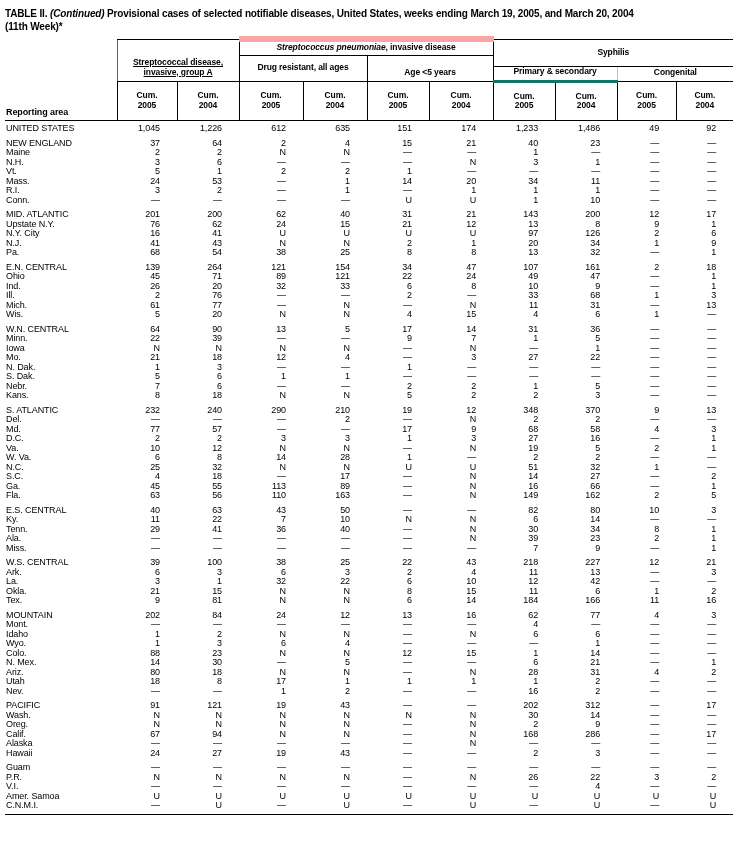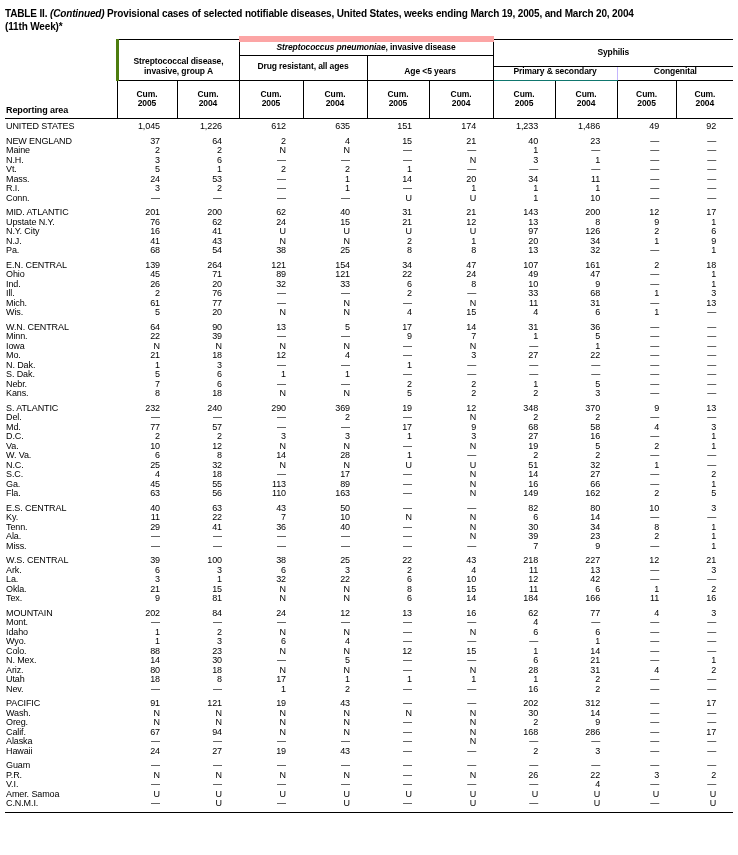--- a/index.html
+++ b/index.html
@@ -9,27 +9,27 @@
     width: 738px; height: 855px; background: #fff;
     padding: 7px 5px 0 5px; overflow: hidden;
   }
   .title { font-size: 10px; font-weight: bold; line-height: 1.3; letter-spacing: -0.15px; }
   .title .cont { font-style: italic; }
   table { border-collapse: collapse; table-layout: fixed; width: 728px; margin-top: 3px; }
   th, td { padding: 0; margin: 0; }
   thead th { font-size: 8.5px; font-weight: bold; text-align: center; line-height: 1.15; letter-spacing: -0.1px; }
   tr.h1 { height: 15px; } tr.h2 { height: 11px; } tr.h3 { height: 13px; } tr.h4 { height: 23px; }
   th.reporting { text-align: left; vertical-align: bottom; padding: 0 0 3px 1px; font-size: 9px; border-bottom: 1.5px solid #000; }
-  th.groupA   { vertical-align: bottom; padding: 1px 8px 3px 8px; border-left: 3px solid #4d7c0f; border-top: 1px solid #000; border-bottom: 1px solid #000; }
+  th.groupA   { vertical-align: bottom; padding: 1px 8px 3px 8px; border-left: 1px solid #4d7c0f; border-top: 1px solid #000; border-bottom: 1px solid #000; text-decoration: underline; }
   th.pneumo   { border-left: 1px solid #000; border-top: 6px solid #fca5a5; border-bottom: 1px solid #000; padding: 1px 0 2px 0; }
   th.pneumo .species { font-style: italic; }
   th.syphilis { border-left: 1px solid #000; border-top: 1px solid #000; border-bottom: 1px solid #000; vertical-align: middle; }
   th.drugres  { border-left: 1px solid #000; border-bottom: 1px solid #000; vertical-align: middle; padding: 1px 14px 2px 14px; }
   th.age5     { border-left: 1px solid #000; border-bottom: 1px solid #000; vertical-align: bottom; padding-bottom: 3px; }
-  th.primsec  { border-left: 1px solid #000; border-bottom: 1px solid #0f766e; vertical-align: bottom; padding-bottom: 3px; }
+  th.primsec  { border-left: 1px solid #000; border-bottom: 3px solid #0f766e; vertical-align: bottom; padding-bottom: 3px; }
   th.congen   { border-left: 1px solid #c4b5fd; border-bottom: 1px solid #000; vertical-align: bottom; padding-bottom: 3px; }
   th.cum      { border-left: 1px solid #000; border-bottom: 1.5px solid #000; vertical-align: middle; padding: 9px 0; }
   tbody td { font-size: 9px; height: 9.5px; line-height: 9.5px; white-space: nowrap; letter-spacing: -0.1px; }
   tbody td.area { text-align: left; padding-left: 1px; }
   tbody td.num  { text-align: right; padding-right: 17px; }
   tbody tr.spacer td { height: 5px; line-height: 5px; }
   tbody tr:first-child td { padding-top: 3px; }
   .footnotes { border-top: 1px solid #000; margin-top: 3px; padding: 2px 0 0 1px; font-size: 8.5px; line-height: 1.35; letter-spacing: -0.1px; }
   .legend span { margin-right: 0; }
   .legend .seg1 { margin-right: 26px; }
@@ -485,21 +485,21 @@
           <td class="num">—</td>
         </tr>
         <tr class="spacer">
           <td colspan="11"></td>
         </tr>
         <tr>
           <td class="area">S. ATLANTIC</td>
           <td class="num">232</td>
           <td class="num">240</td>
           <td class="num">290</td>
-          <td class="num">369</td>
+          <td class="num">210</td>
           <td class="num">19</td>
           <td class="num">12</td>
           <td class="num">348</td>
           <td class="num">370</td>
           <td class="num">9</td>
           <td class="num">13</td>
         </tr>
         <tr>
           <td class="area">Del.</td>
           <td class="num">—</td>

